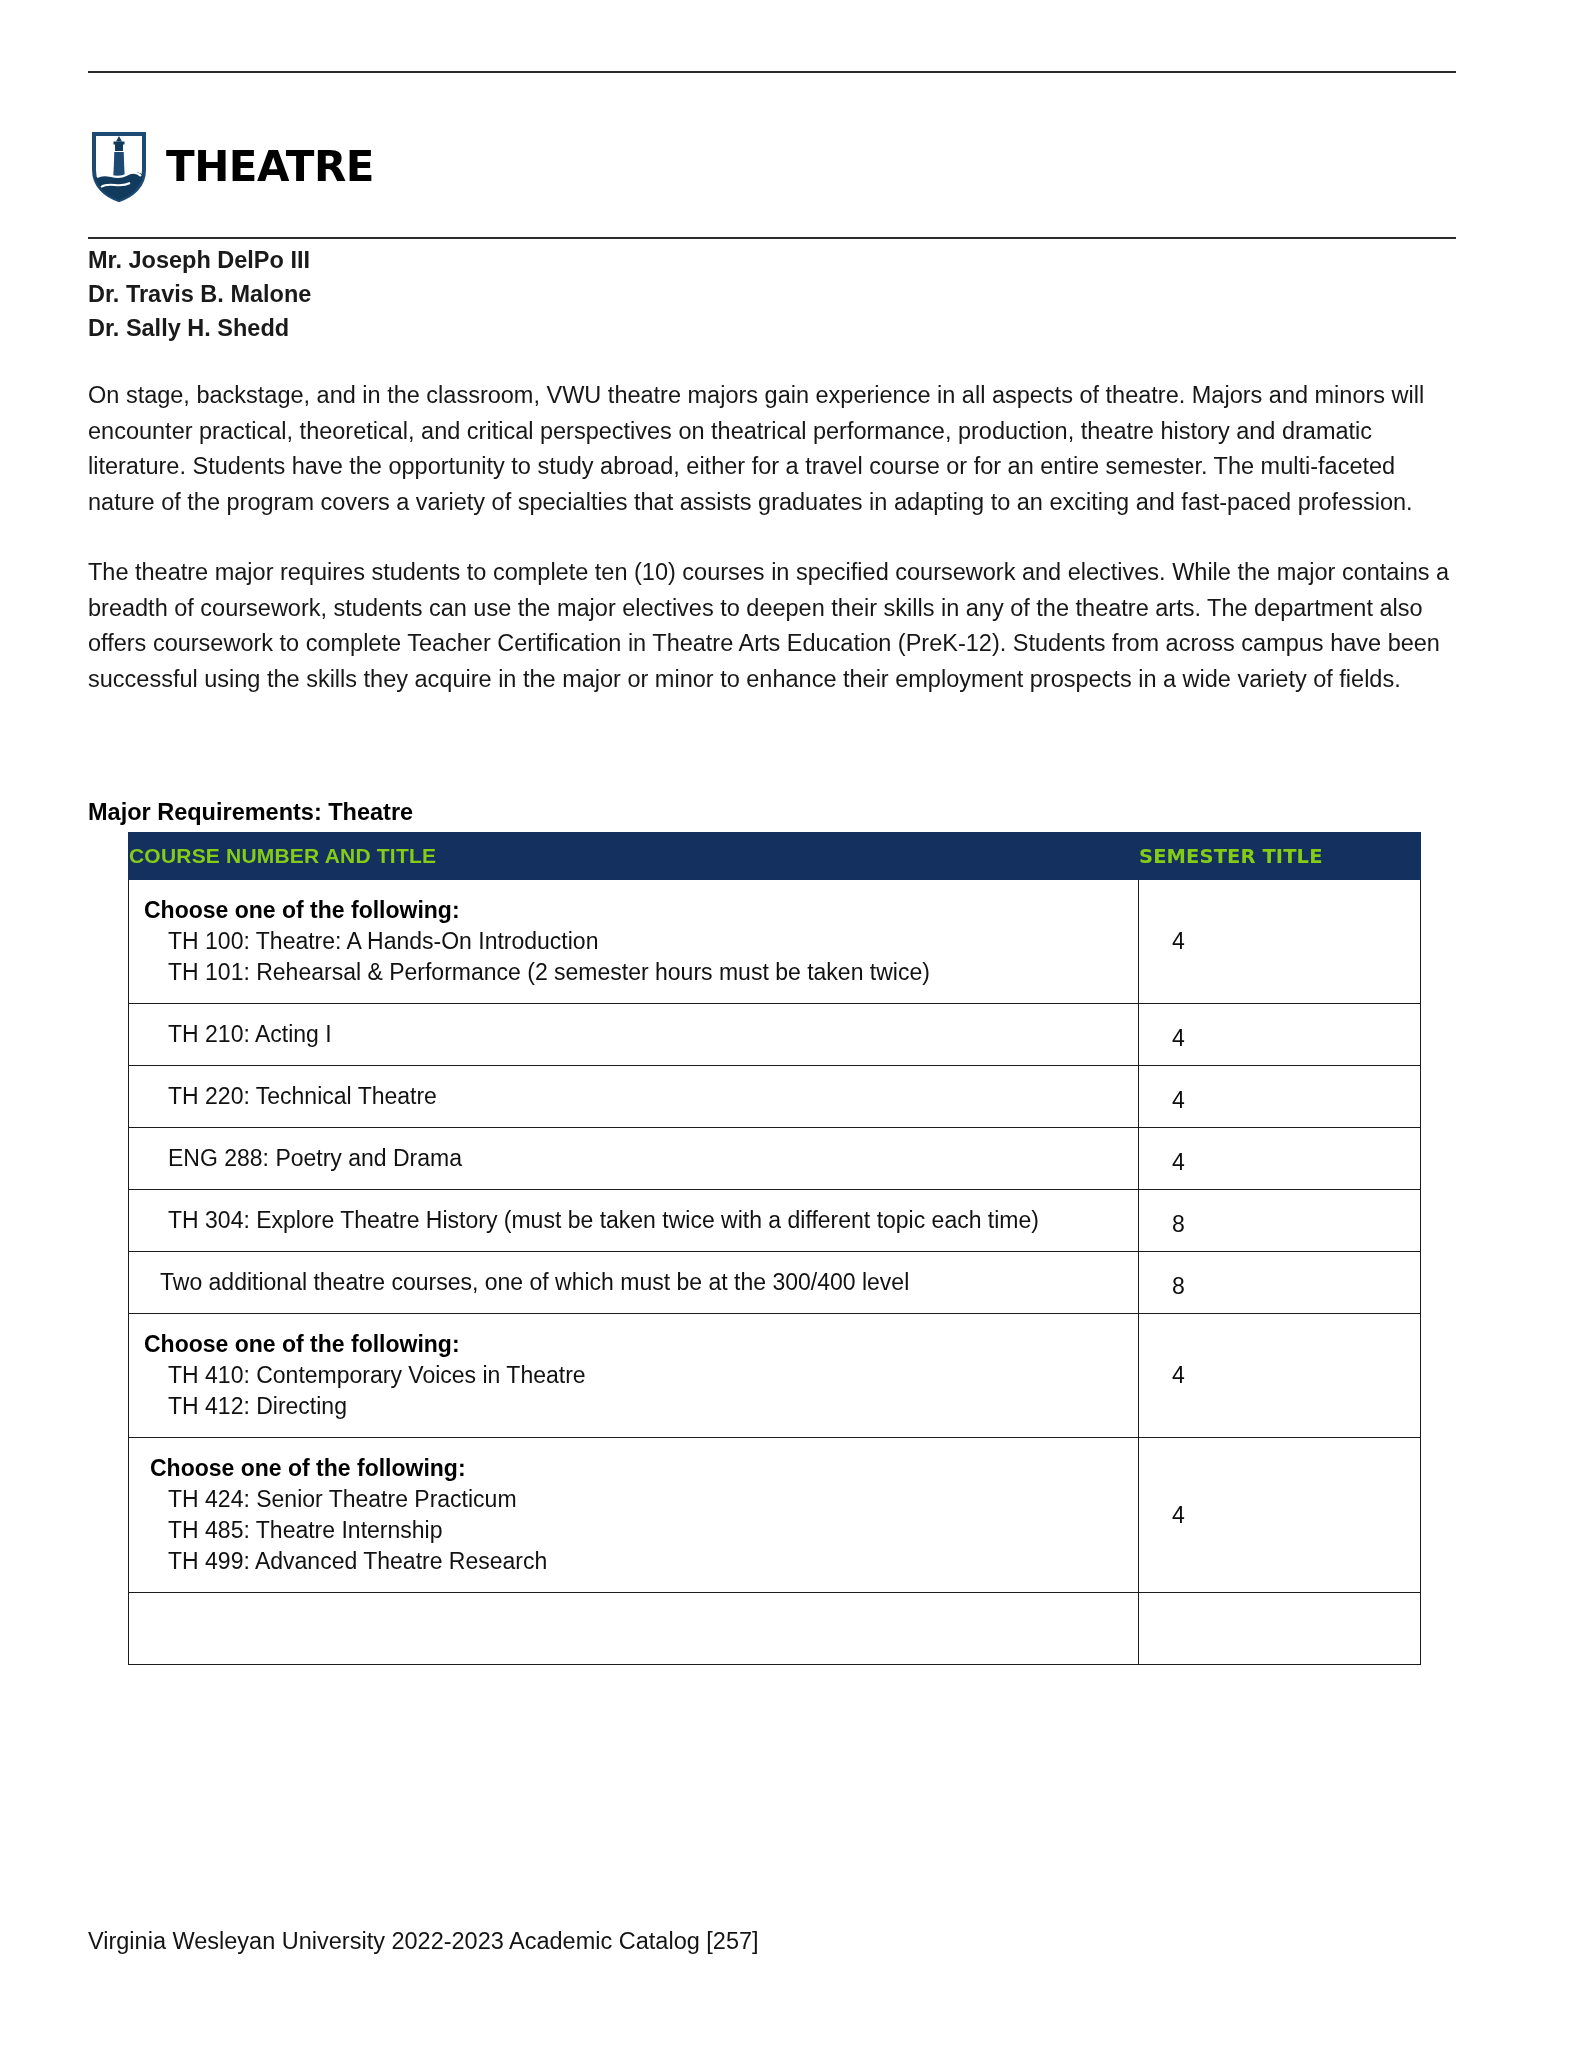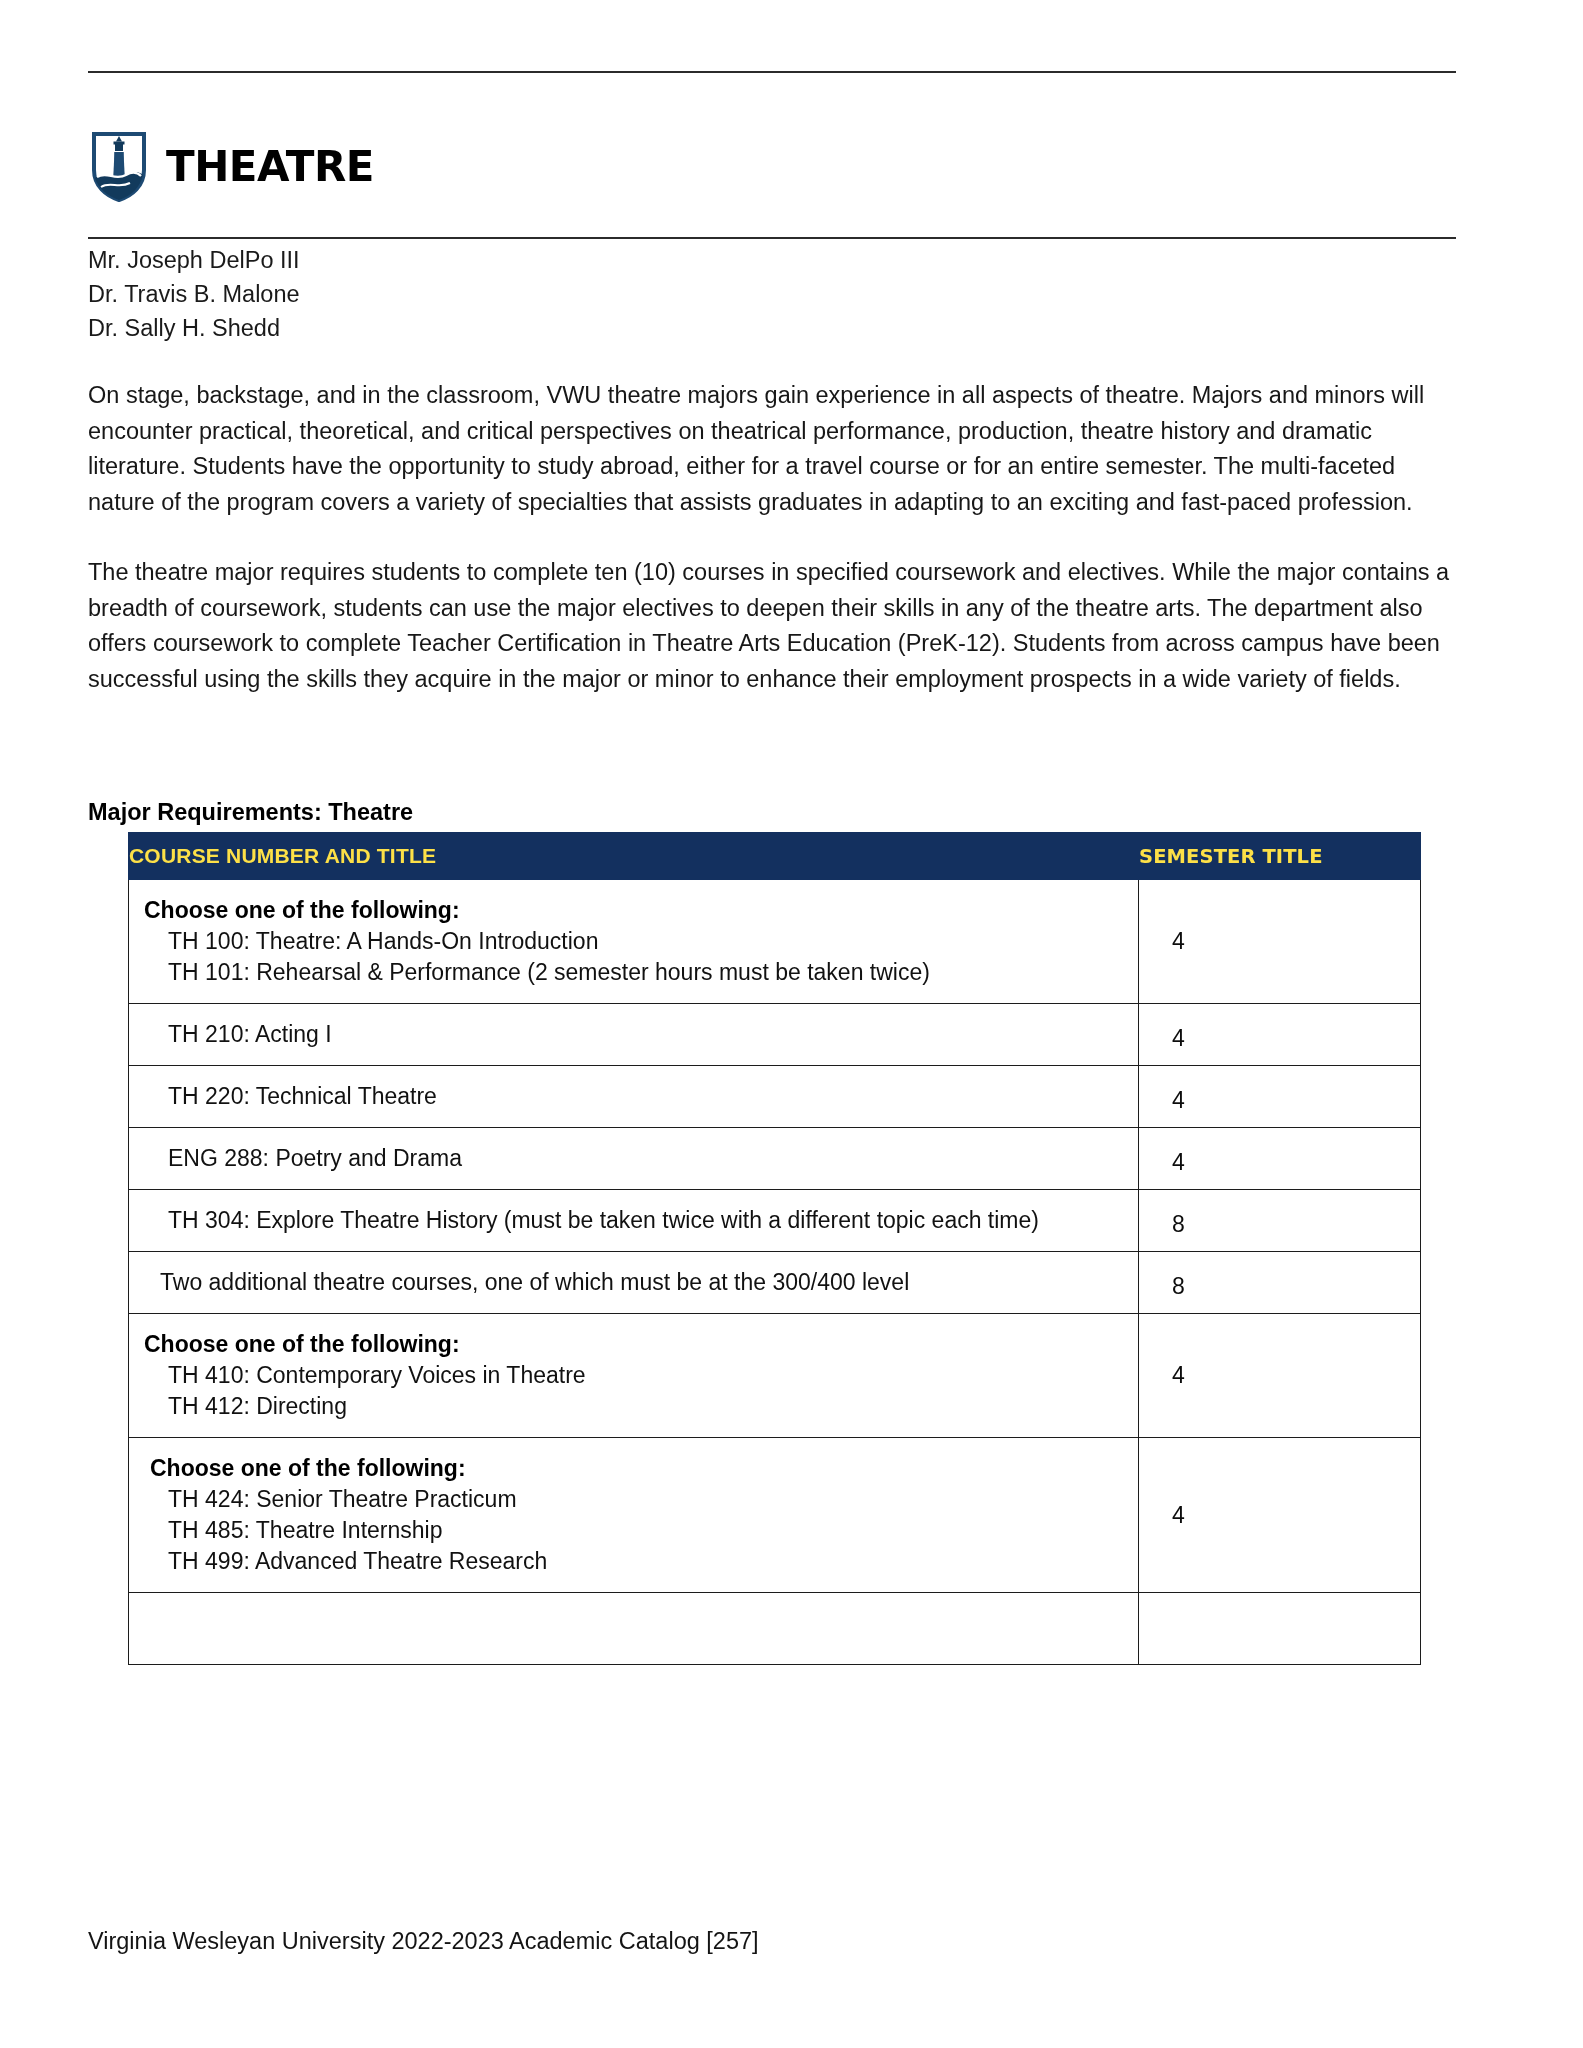--- a/index.html
+++ b/index.html
@@ -76,20 +76,21 @@
     left: 88px;
     top: 243px;
     width: 900px;
   }
   .faculty-line {
     font-size: 23.5px;
     line-height: 34px;
     font-stretch: condensed;
     color: #1a1a1a;
     white-space: nowrap;
+    font-weight: bold;
   }
 
   
   .body-copy {
     position: absolute;
     left: 88px;
     top: 370px;
     width: 1370px;
   }
   .para {
@@ -123,21 +124,21 @@
   table.req {
     width: 1292px;
     border-collapse: collapse;
     table-layout: fixed;
   }
   table.req col.c-title { width: 1010px; }
   table.req col.c-hours { width: 282px; }
 
   table.req thead th {
     background: #13305f;
-    color: #fde047;
+    color: #84cc16;
     border: 1px solid #13305f;
     padding: 0;
     height: 46px;
     vertical-align: middle;
   }
   .th-title {
     text-align: left;
     padding-left: 14px;
     font-size: 21px;
     font-weight: 700;

